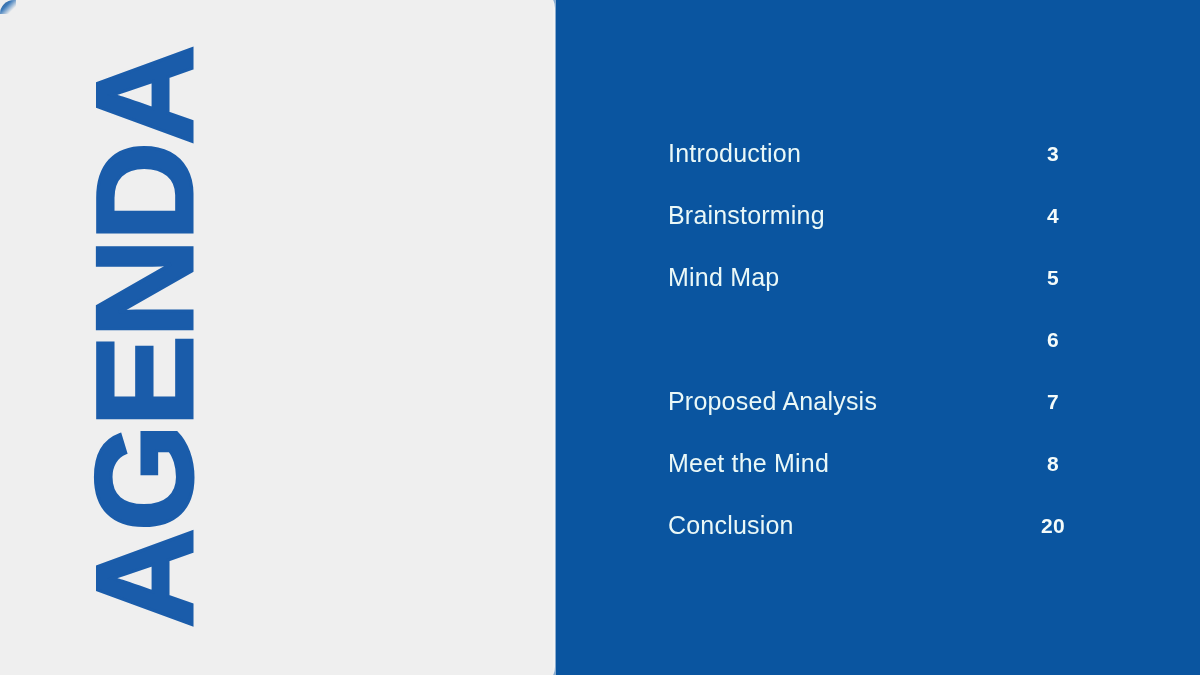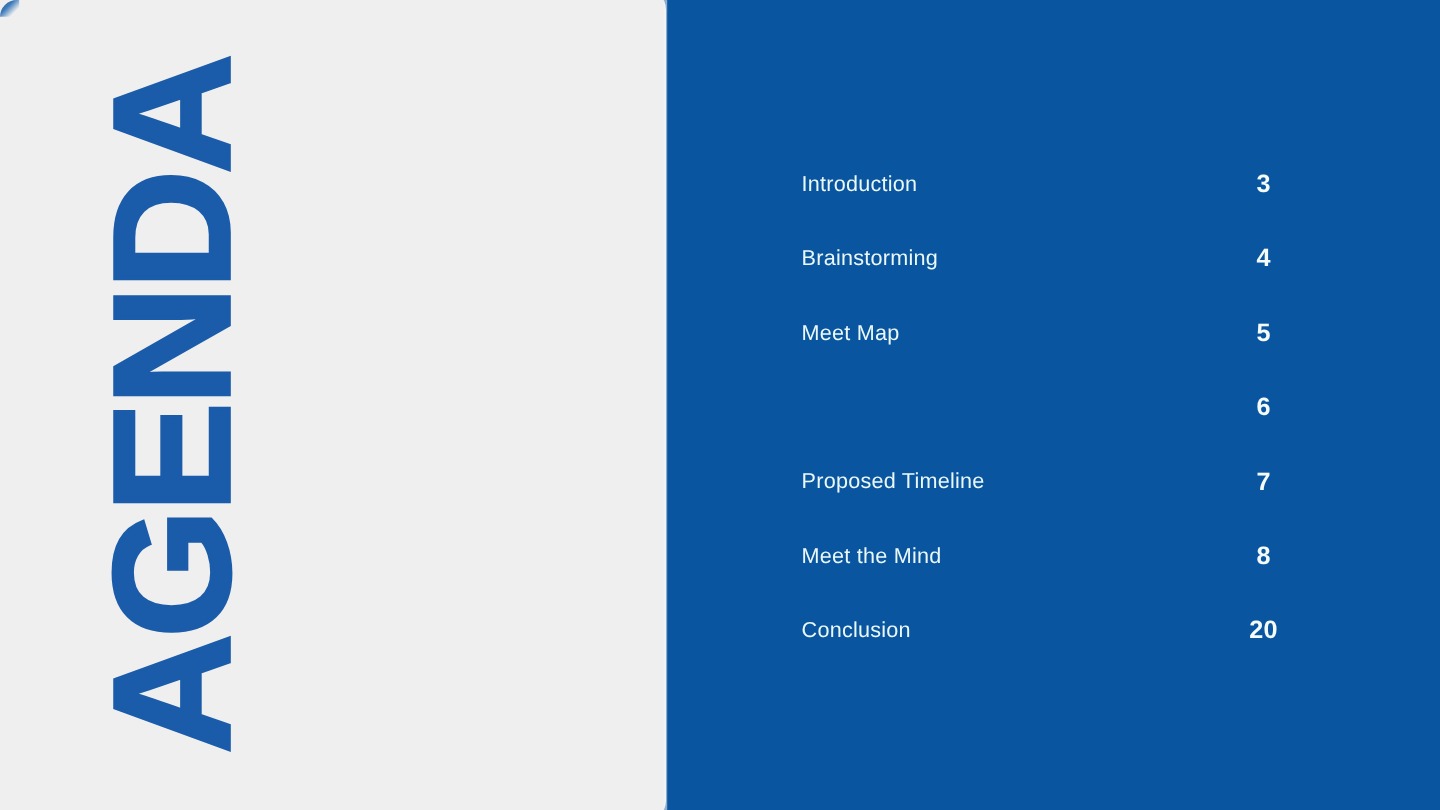--- a/index.html
+++ b/index.html
@@ -75,21 +75,21 @@
     top: 122px;
     width: 420px;
   }
   .agenda-row {
     position: relative;
     height: 62px;
     display: flex;
     align-items: center;
   }
   .agenda-label {
-    font-size: 18px;
+    font-size: 25px;
     font-weight: normal;
     color: #eaf8f7;
     letter-spacing: 0.2px;
     line-height: 1;
     white-space: nowrap;
   }
   .agenda-page {
     position: absolute;
     left: 355px;
     width: 60px;
@@ -132,30 +132,30 @@
       <span class="agenda-label">Introduction</span>
       <span class="agenda-page">3</span>
     </div>
 
     <div class="agenda-row">
       <span class="agenda-label">Brainstorming</span>
       <span class="agenda-page">4</span>
     </div>
 
     <div class="agenda-row">
-      <span class="agenda-label">Meet Map</span>
+      <span class="agenda-label">Mind Map</span>
       <span class="agenda-page">5</span>
     </div>
 
     <div class="agenda-row">
       <span class="agenda-page">6</span>
     </div>
 
     <div class="agenda-row">
-      <span class="agenda-label">Proposed Timeline</span>
+      <span class="agenda-label">Proposed Analysis</span>
       <span class="agenda-page">7</span>
     </div>
 
     <div class="agenda-row">
       <span class="agenda-label">Meet the Mind</span>
       <span class="agenda-page">8</span>
     </div>
 
     <div class="agenda-row">
       <span class="agenda-label">Conclusion</span>

